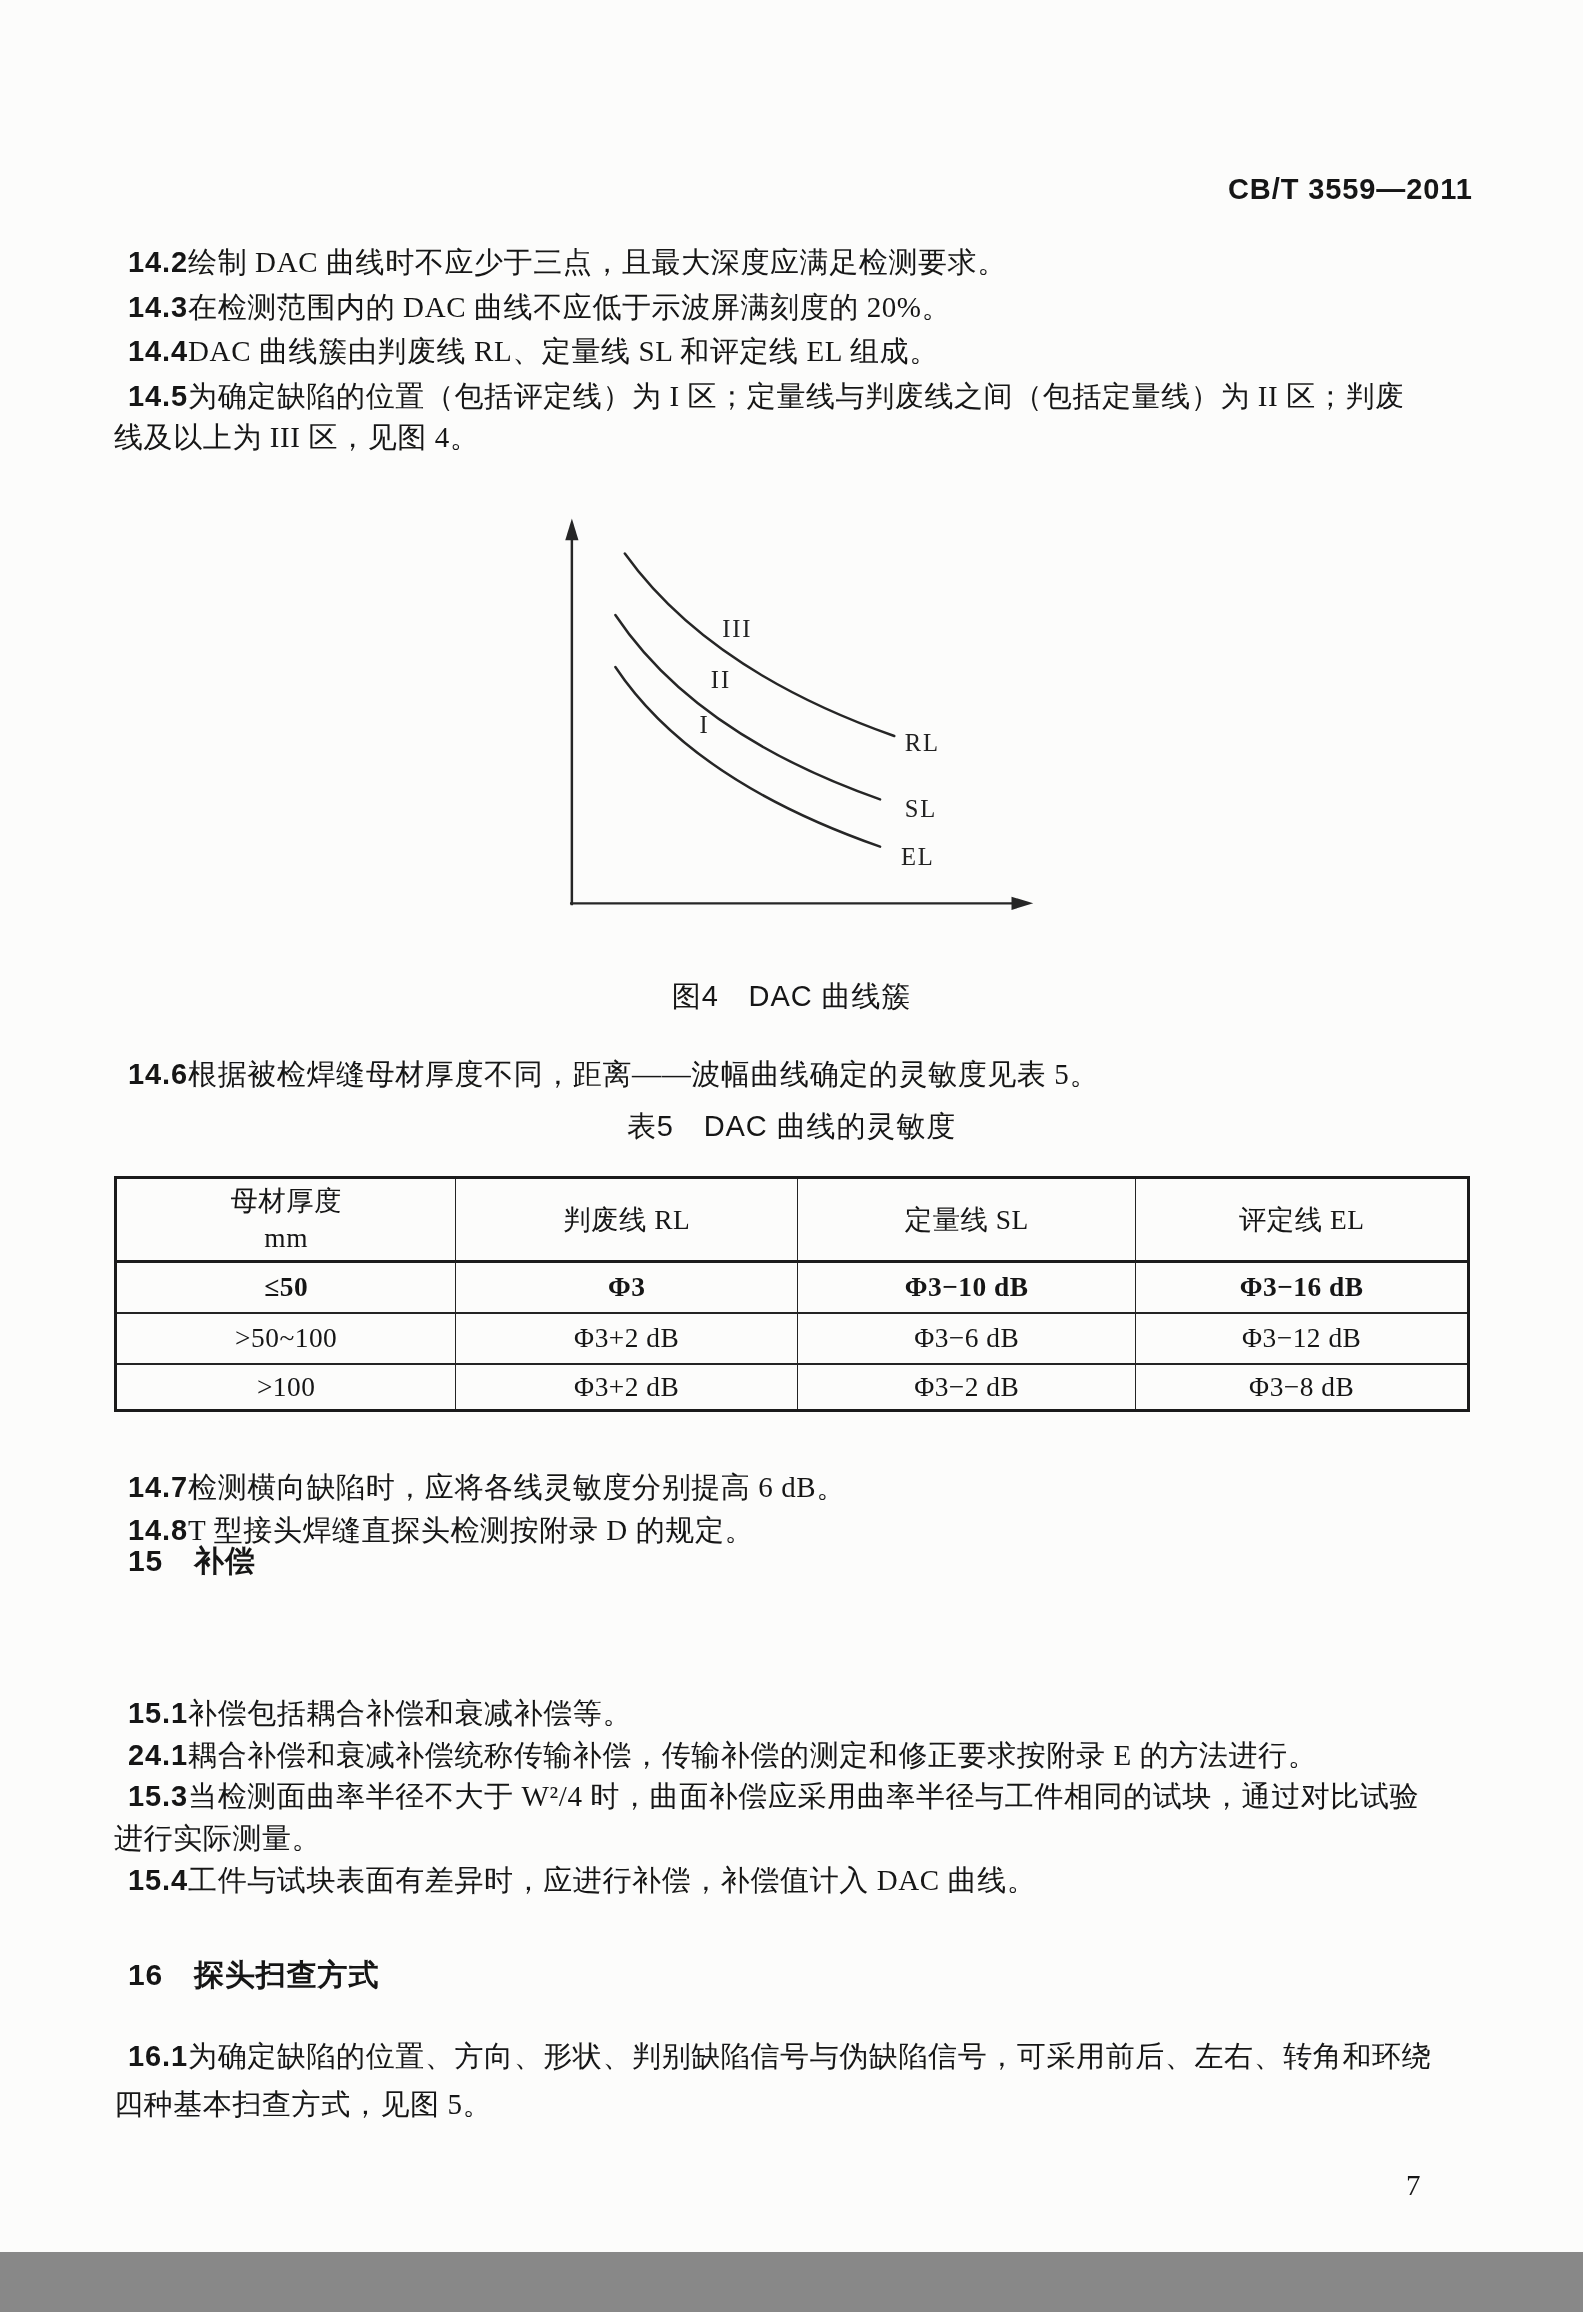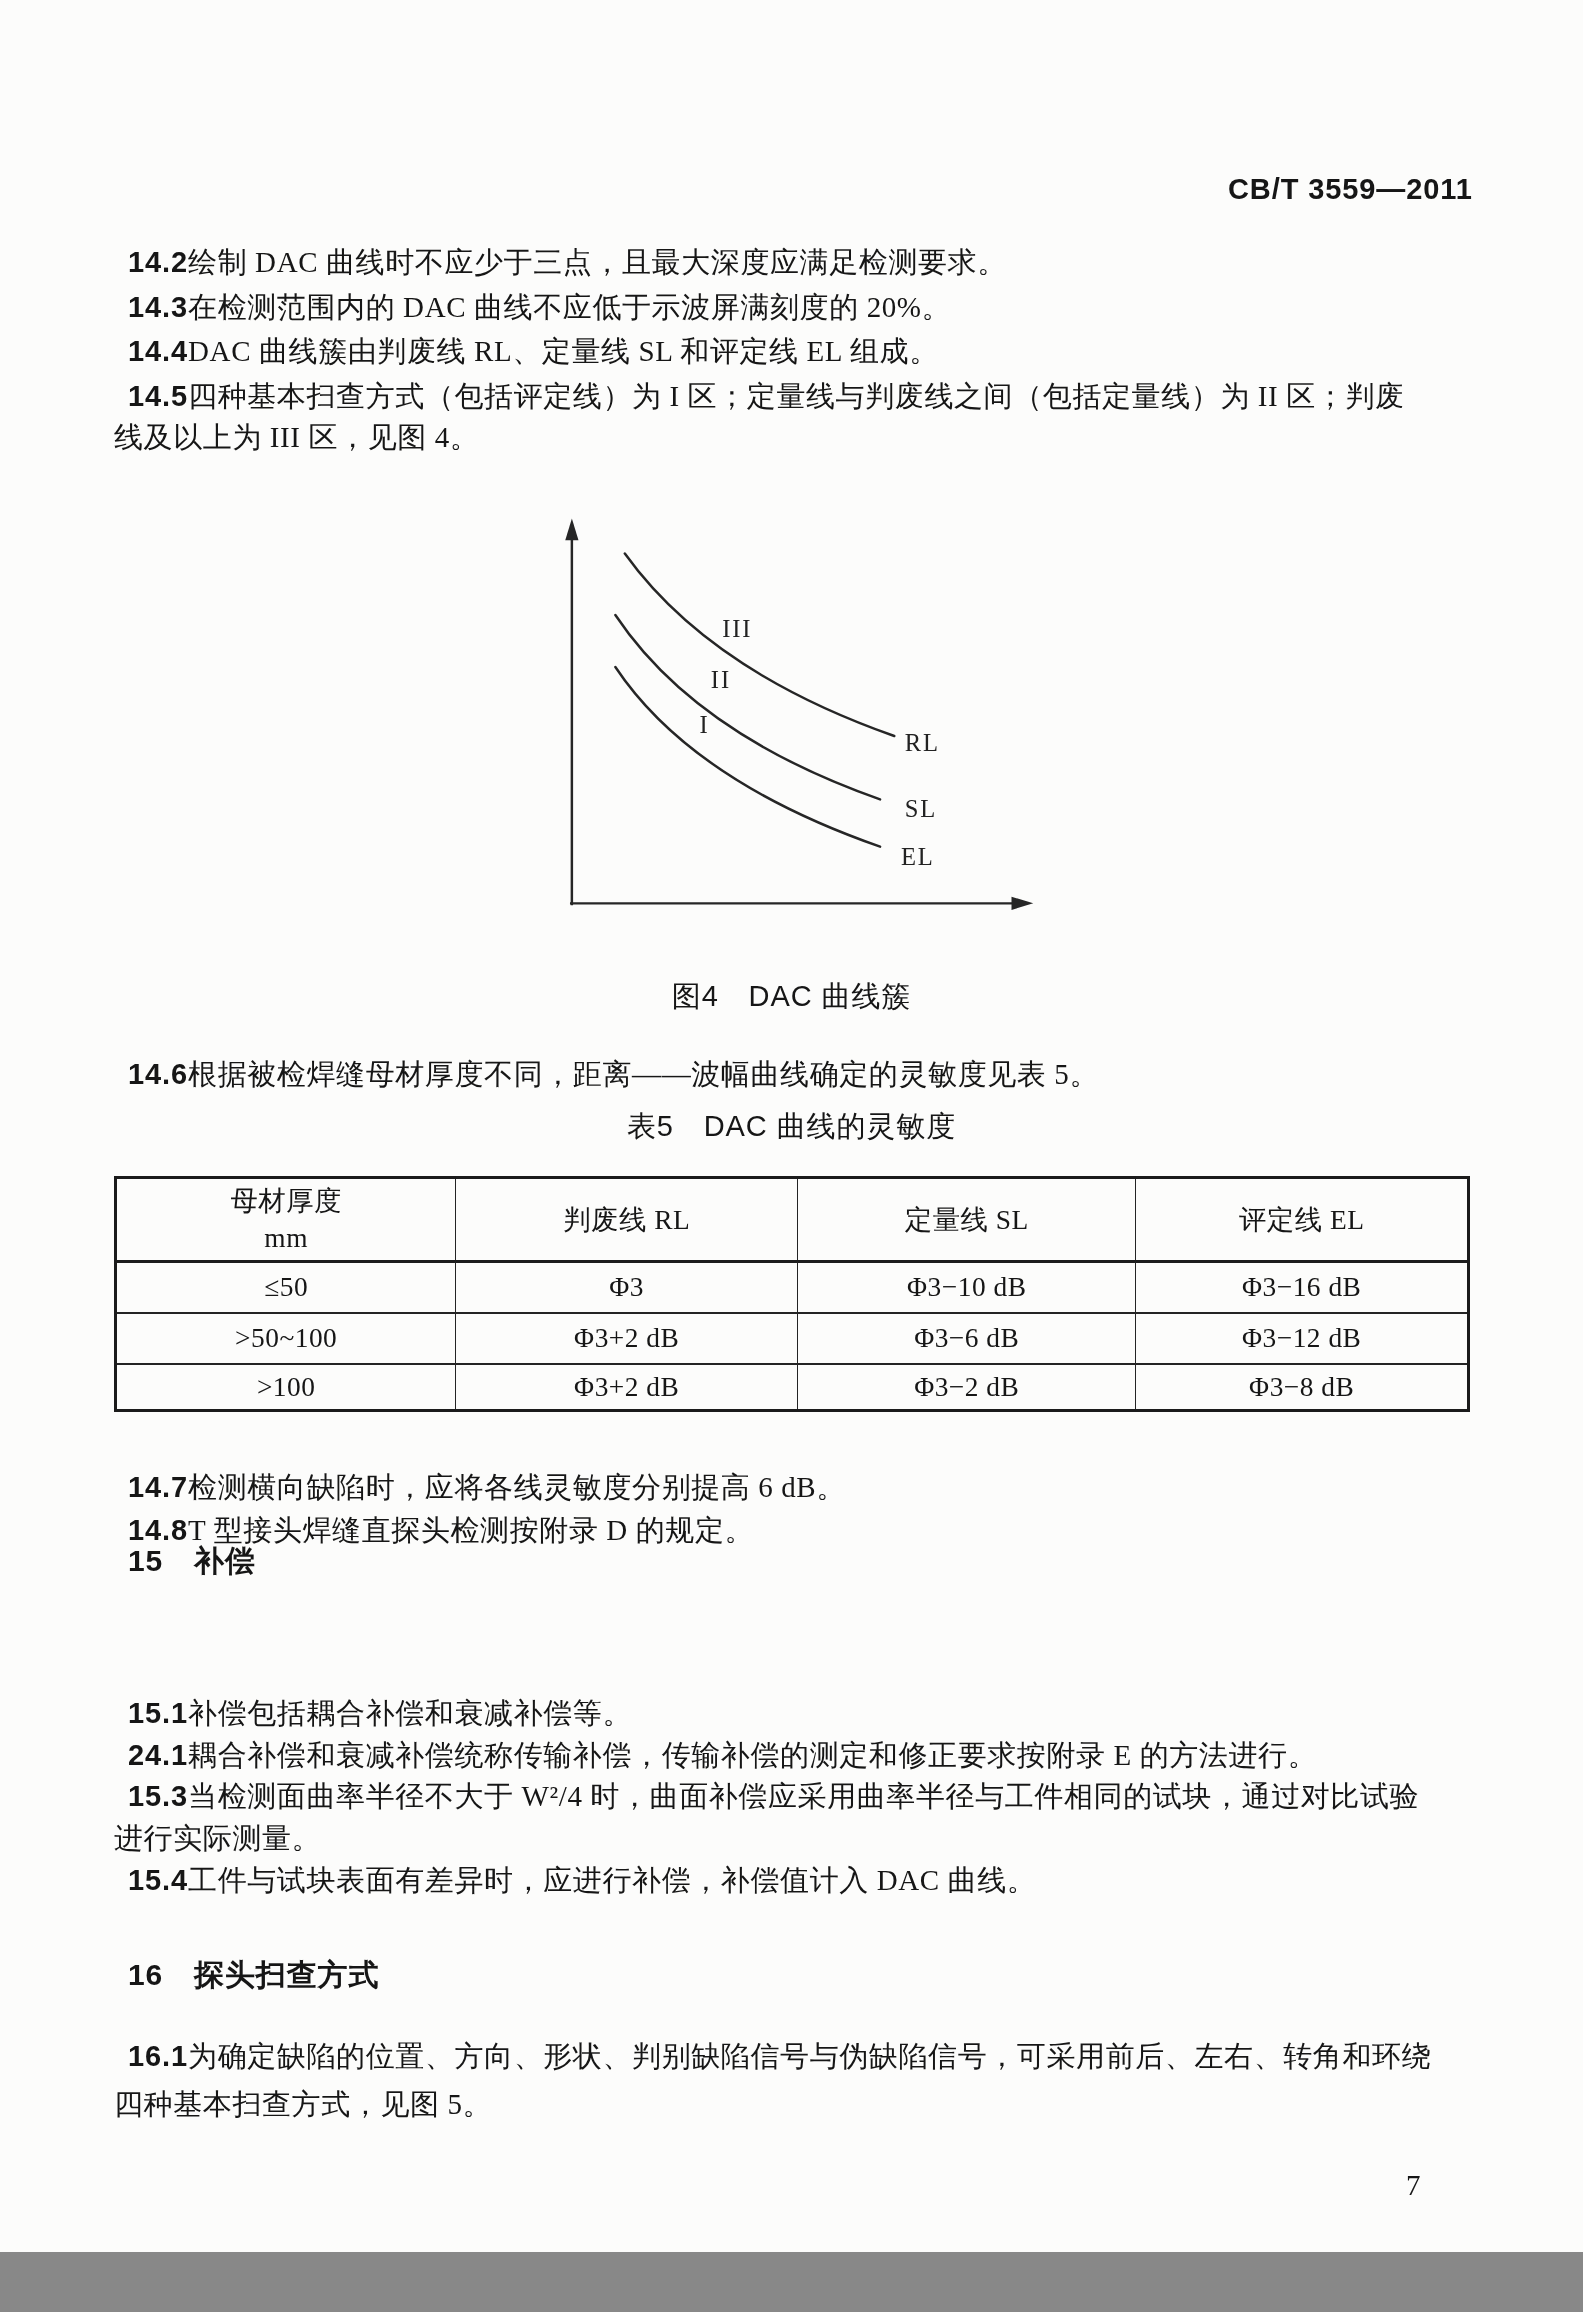--- a/index.html
+++ b/index.html
@@ -45,21 +45,21 @@
     grid-template-rows:81px 52px 51px 1fr;
     font-size:27.4px; background:#fcfcfb;
   }
   .cell {
     display:flex; align-items:center; justify-content:center;
     border-left:1.9px solid #242424; border-top:2.8px solid #242424;
     letter-spacing:0.5px;
   }
   .cell.no-l { border-left:none; }
   .cell.no-t { border-top:none; }
-  .cell.hsep { border-top:3.8px solid #1d1d1d; }
+  .cell.hsep { border-top:3.8px solid #1d1d1d;font-weight:bold; }
   .hdr-stack { flex-direction:column; justify-content:center; gap:9.5px; }
   .hdr-stack span { display:block; line-height:28px; }
   .page-number {
     position:absolute; left:1406px; top:2169px; font-size:29px;
     font-family:"Liberation Serif", serif;
   }
 </style>
 </head>
 <body>
 
@@ -73,21 +73,21 @@
 
   <div class="line" style="top:289px">
     <span class="num">14.3</span><span>在检测范围内的 DAC 曲线不应低于示波屏满刻度的 20%。</span>
   </div>
 
   <div class="line" style="top:333px">
     <span class="num">14.4</span><span>DAC 曲线簇由判废线 RL、定量线 SL 和评定线 EL 组成。</span>
   </div>
 
   <div class="line" style="top:378px">
-    <span class="num">14.5</span><span>四种基本扫查方式（包括评定线）为 I 区；定量线与判废线之间（包括定量线）为 II 区；判废</span>
+    <span class="num">14.5</span><span>为确定缺陷的位置（包括评定线）为 I 区；定量线与判废线之间（包括定量线）为 II 区；判废</span>
   </div>
   <div class="line cont" style="top:419px">线及以上为 III 区，见图 4。</div>
 
   <svg class="fig-svg" width="530" height="416" viewBox="0 0 560 440">
     <line x1="44" y1="26" x2="44" y2="417" stroke="#262626" stroke-width="2.6"></line>
     <polygon points="44,8 37,31 51,31" fill="#262626"></polygon>
     <line x1="42" y1="415" x2="514" y2="415" stroke="#262626" stroke-width="2.6"></line>
     <polygon points="532,415 509,408 509,422" fill="#262626"></polygon>
 
     <path d="M100,45 Q189,169 385,238" fill="none" stroke="#262626" stroke-width="2.6" stroke-linecap="round"></path>

